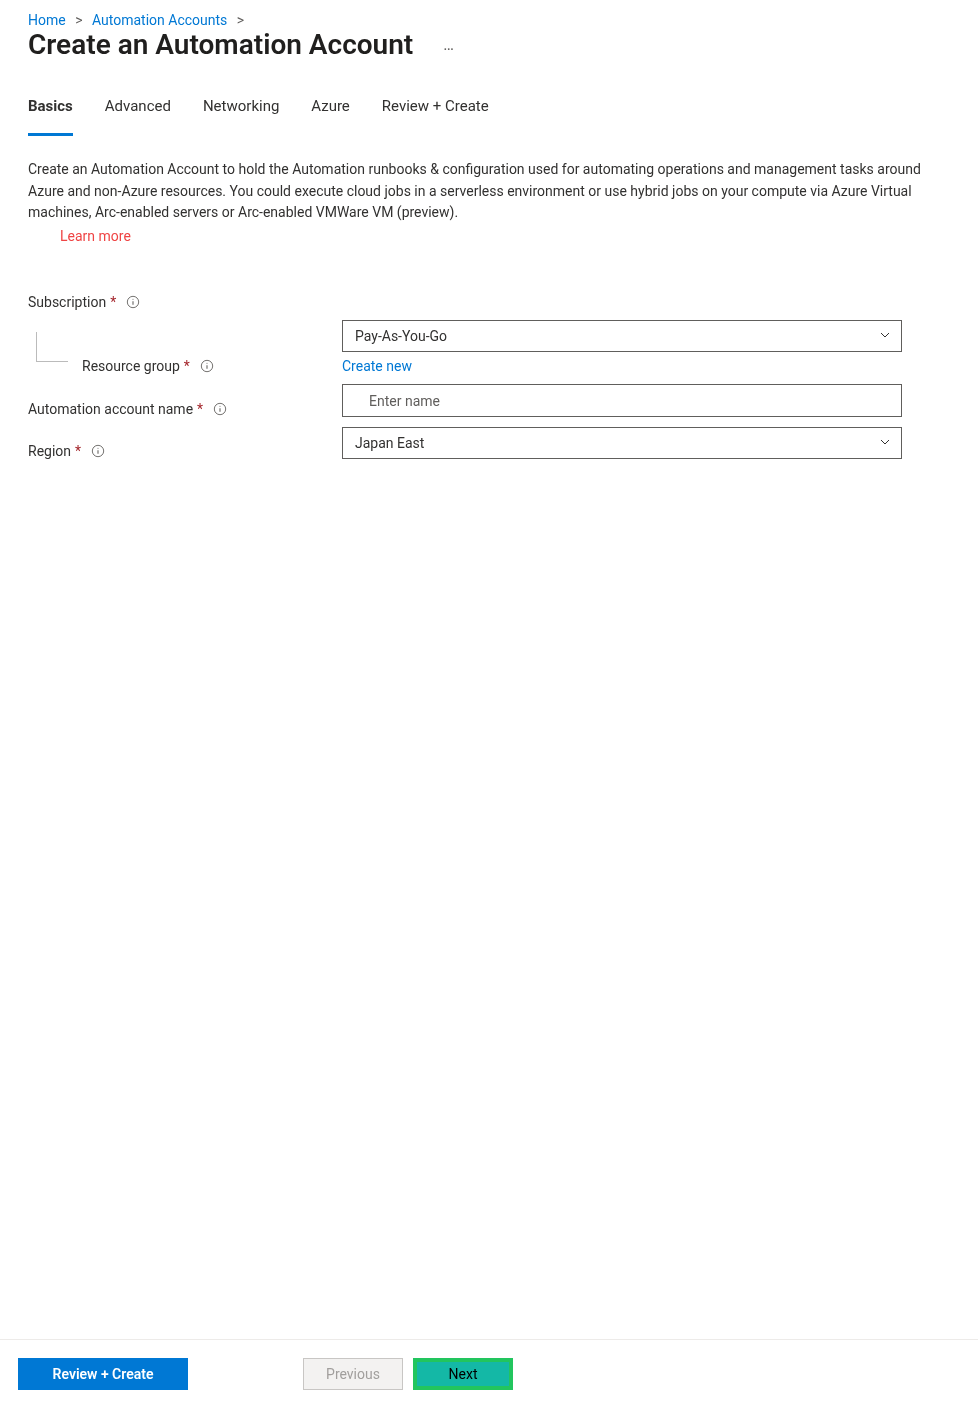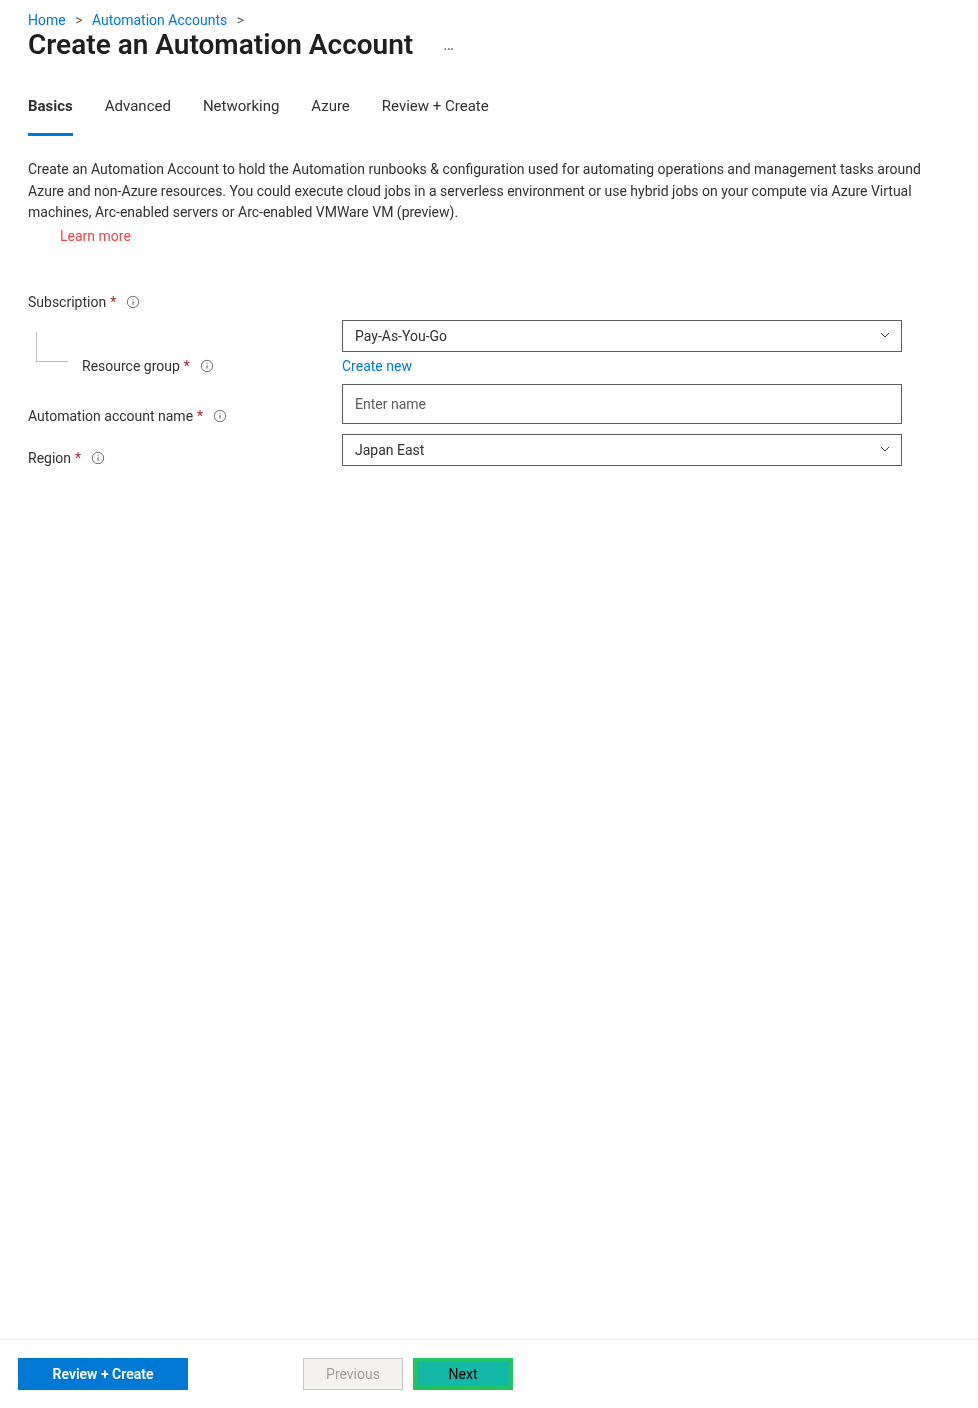--- a/index.html
+++ b/index.html
@@ -144,23 +144,23 @@
       top: 50%;
       transform: translateY(-50%);
       pointer-events: none;
     }
     .dropdown .chevron svg {
       width: 12px;
       height: 12px;
     }
     .text-input {
       border: 1px solid #605e5c;
-      height: 40px;
+      height: 33px;
       width: 100%;
-      padding: 0 12px;
+      padding: 0 26px;
       font-size: 14px;
       font-family: inherit;
       outline: none;
     }
     .text-input::placeholder {
       color: #605e5c;
     }
     .sublink {
       margin-top: 6px;
       font-size: 14px;

